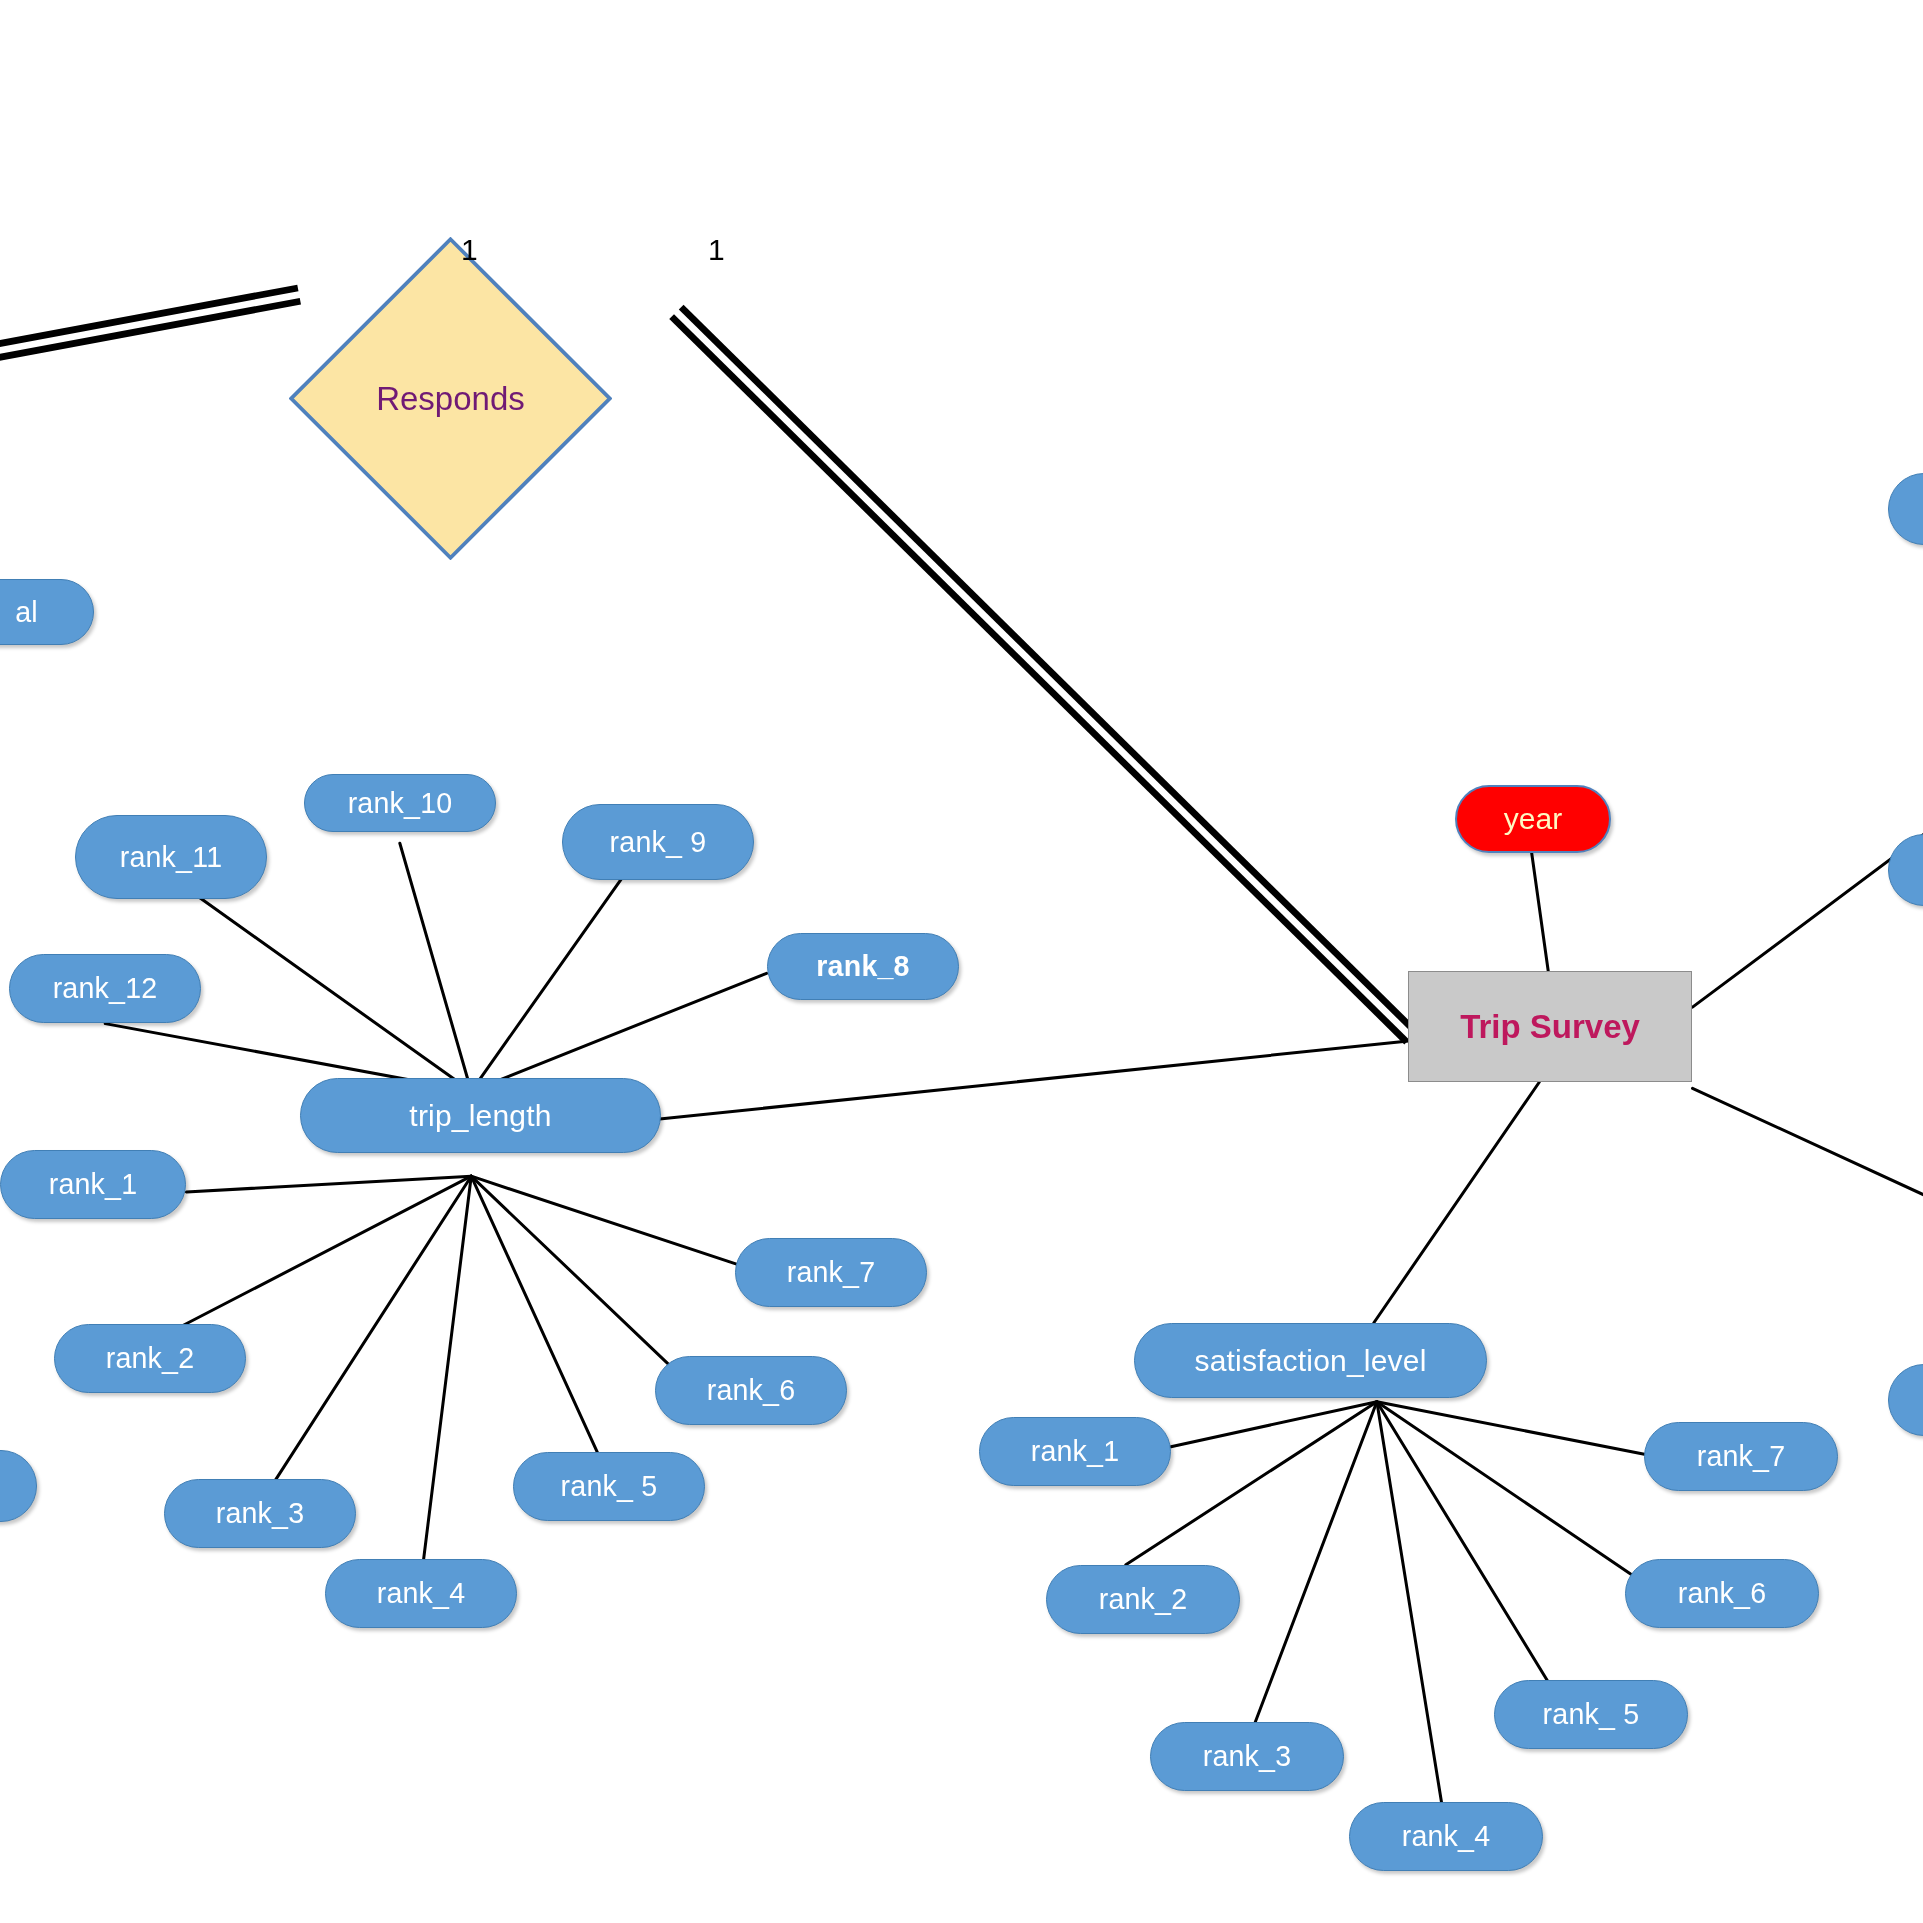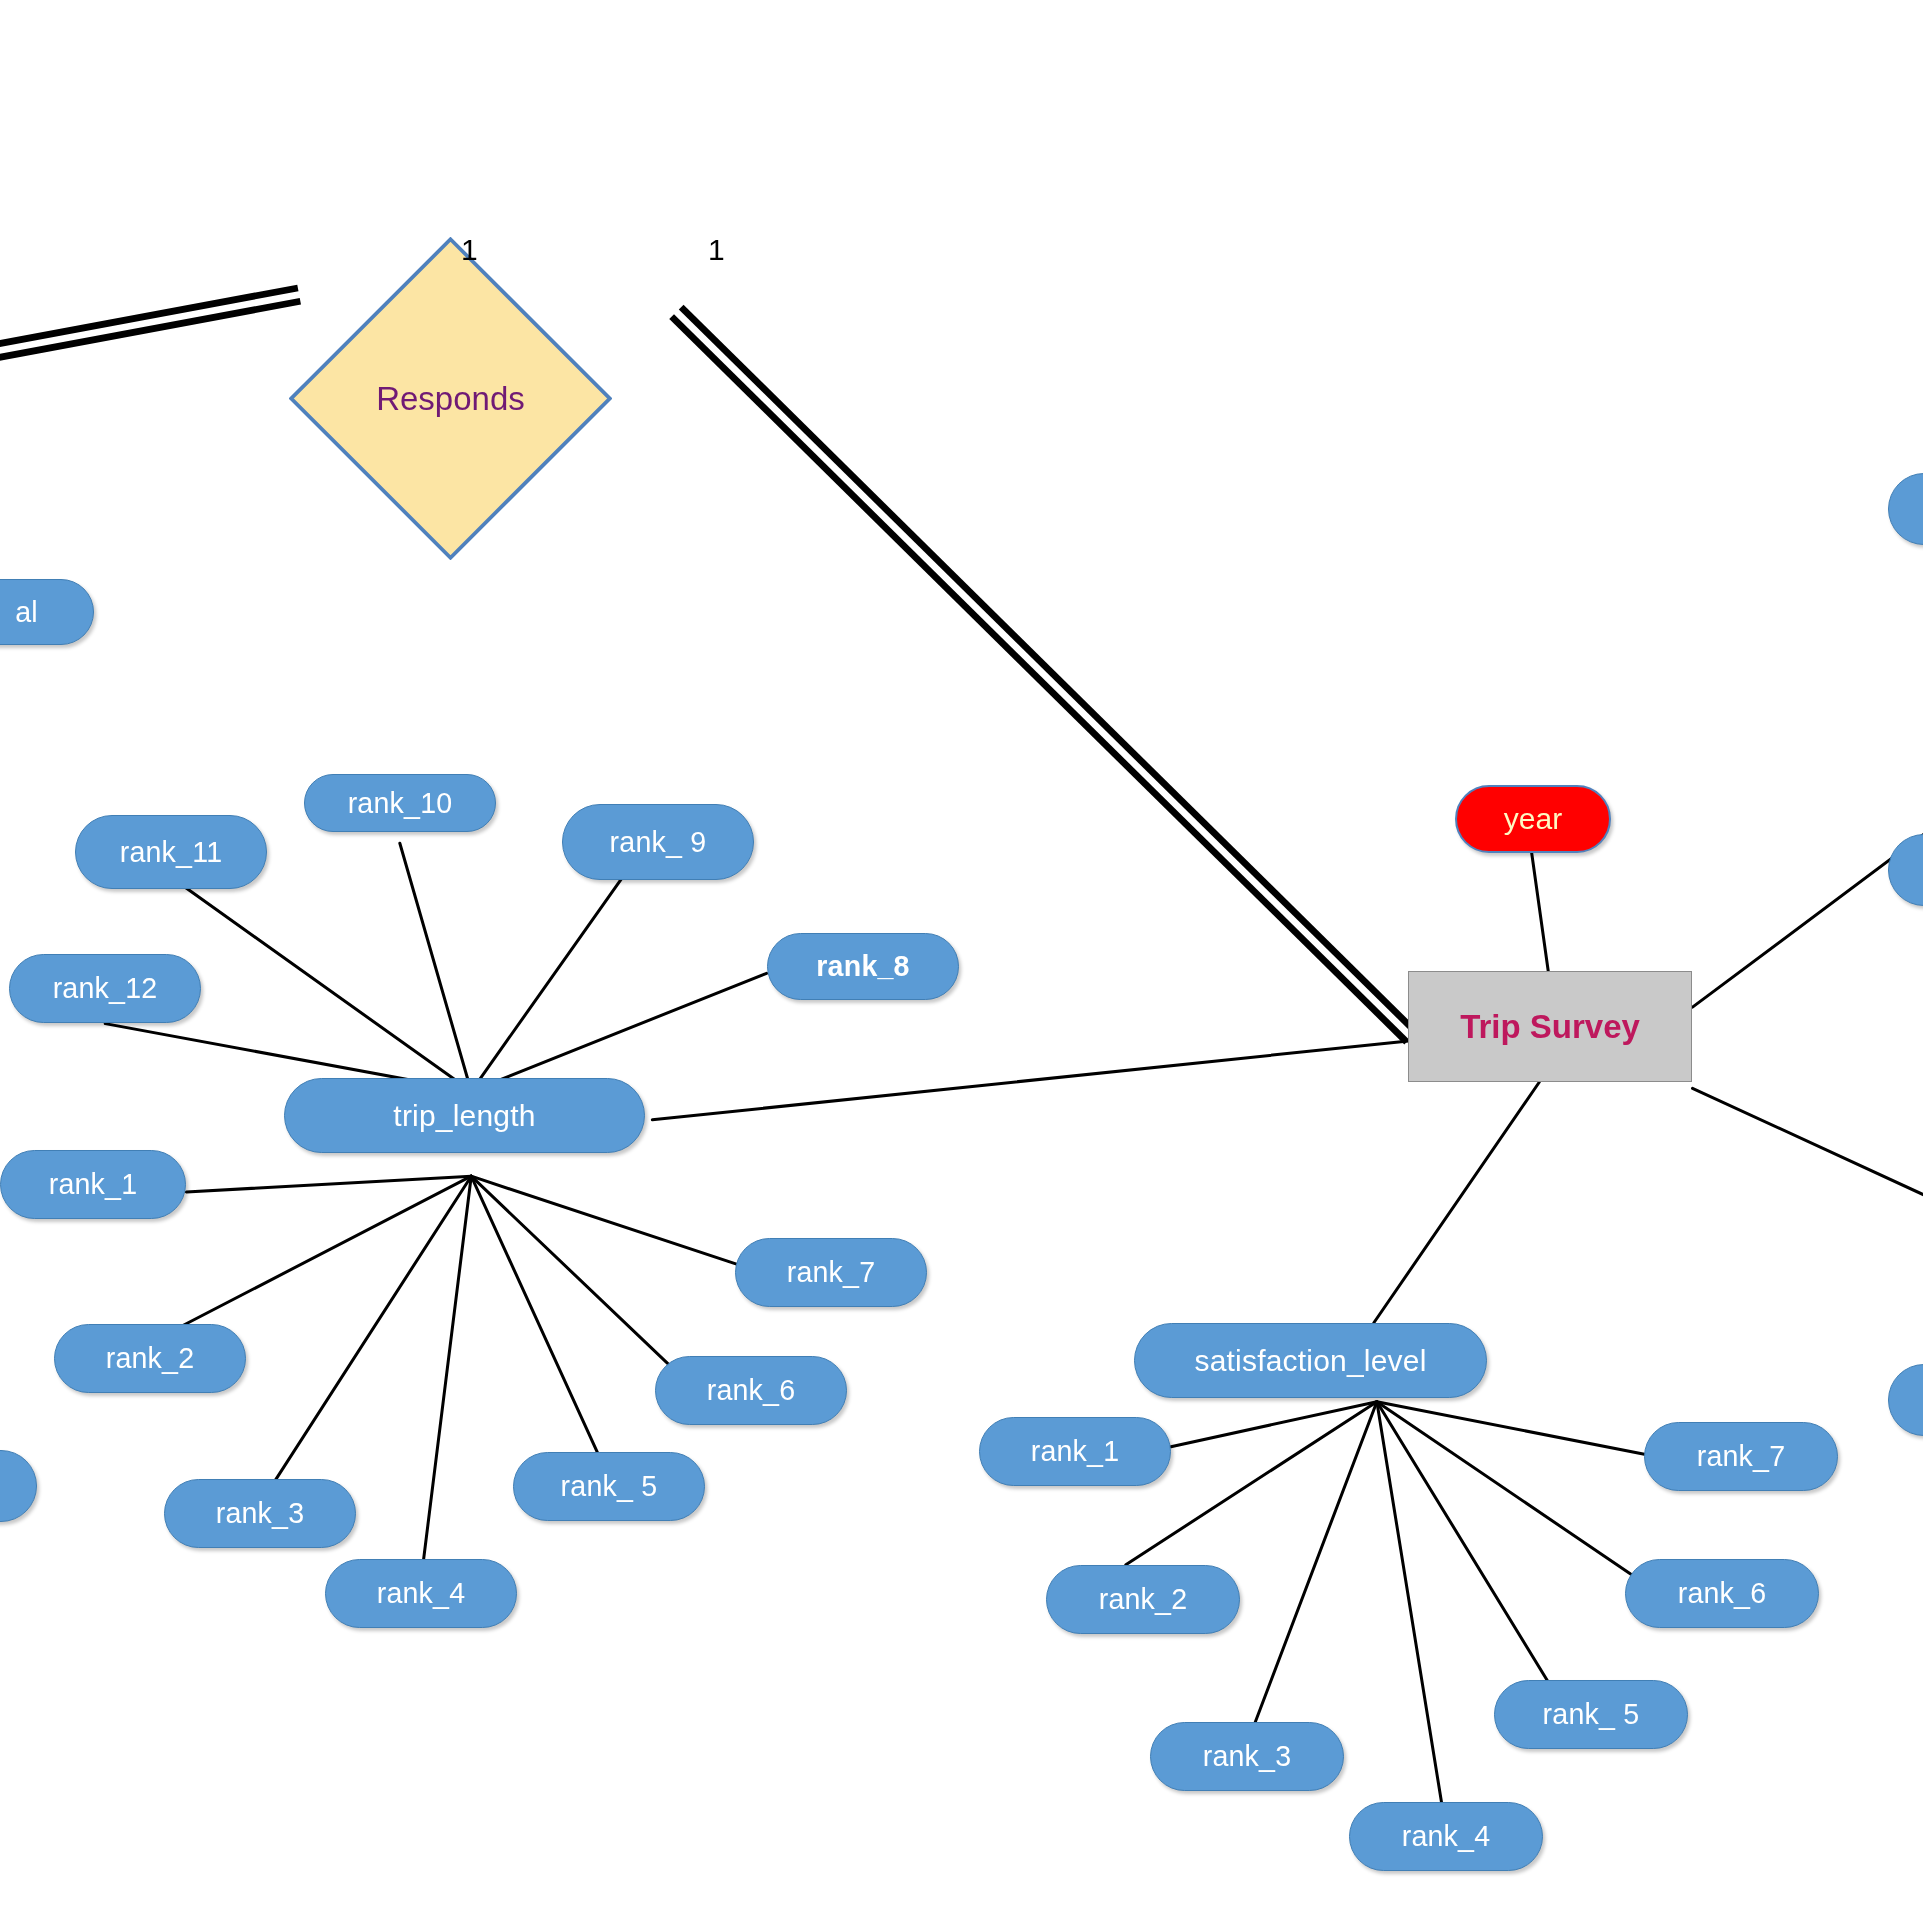--- a/index.html
+++ b/index.html
@@ -151,27 +151,27 @@
       </div>
       <div class="attr" style="left: 1888px; top: 834px; width: 135px; height: 72px;">
         <span></span>
       </div>
       <div class="attr" style="left: 1888px; top: 1364px; width: 135px; height: 72px;">
         <span></span>
       </div>
       <div class="attr" style="left: -98px; top: 1450px; width: 135px; height: 72px;">
         <span></span>
       </div>
-      <div class="attr wide" style="left: 284px; top: 1078px; width: 361px; height: 75px;">
+      <div class="attr wide" style="left: 300px; top: 1078px; width: 361px; height: 75px;">
         <span>trip_length</span>
       </div>
       <div class="attr" style="left: 304px; top: 774px; width: 192px; height: 58px;">
         <span>rank_10</span>
       </div>
-      <div class="attr" style="left: 75px; top: 815px; width: 192px; height: 74px;">
+      <div class="attr" style="left: 75px; top: 815px; width: 192px; height: 84px;">
         <span>rank_11</span>
       </div>
       <div class="attr" style="left: 9px; top: 954px; width: 192px; height: 69px;">
         <span>rank_12</span>
       </div>
       <div class="attr" style="left: 562px; top: 804px; width: 192px; height: 76px;">
         <span>rank_ 9</span>
       </div>
       <div class="attr" style="left: 767px; top: 933px; width: 192px; height: 67px; font-weight: bold;">
         <span>rank_8</span>

